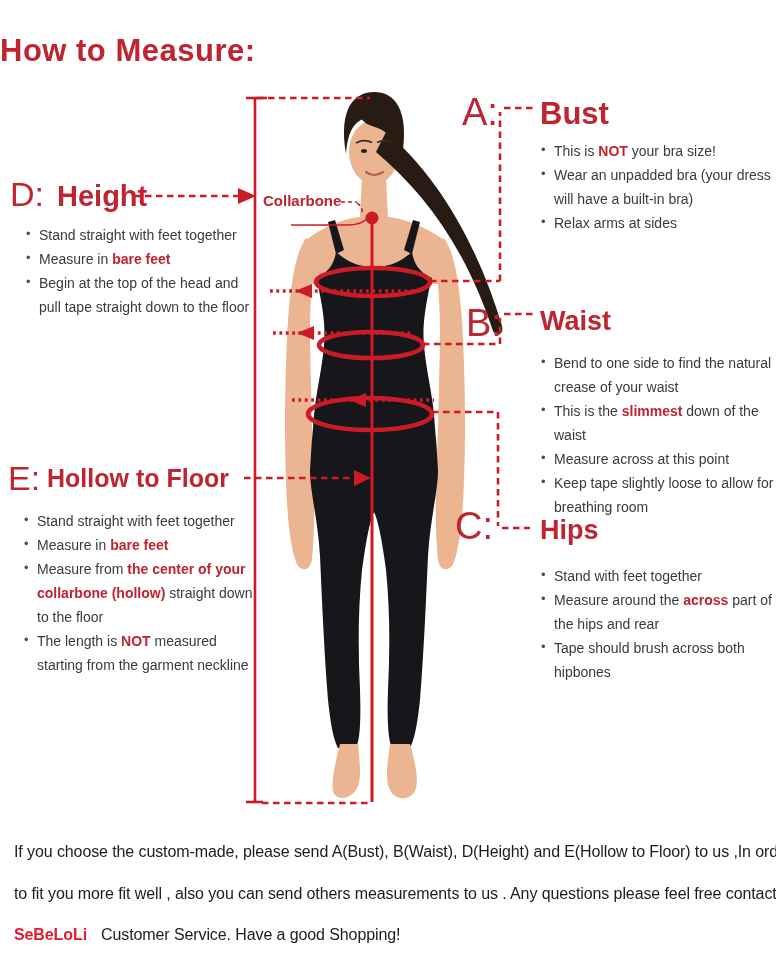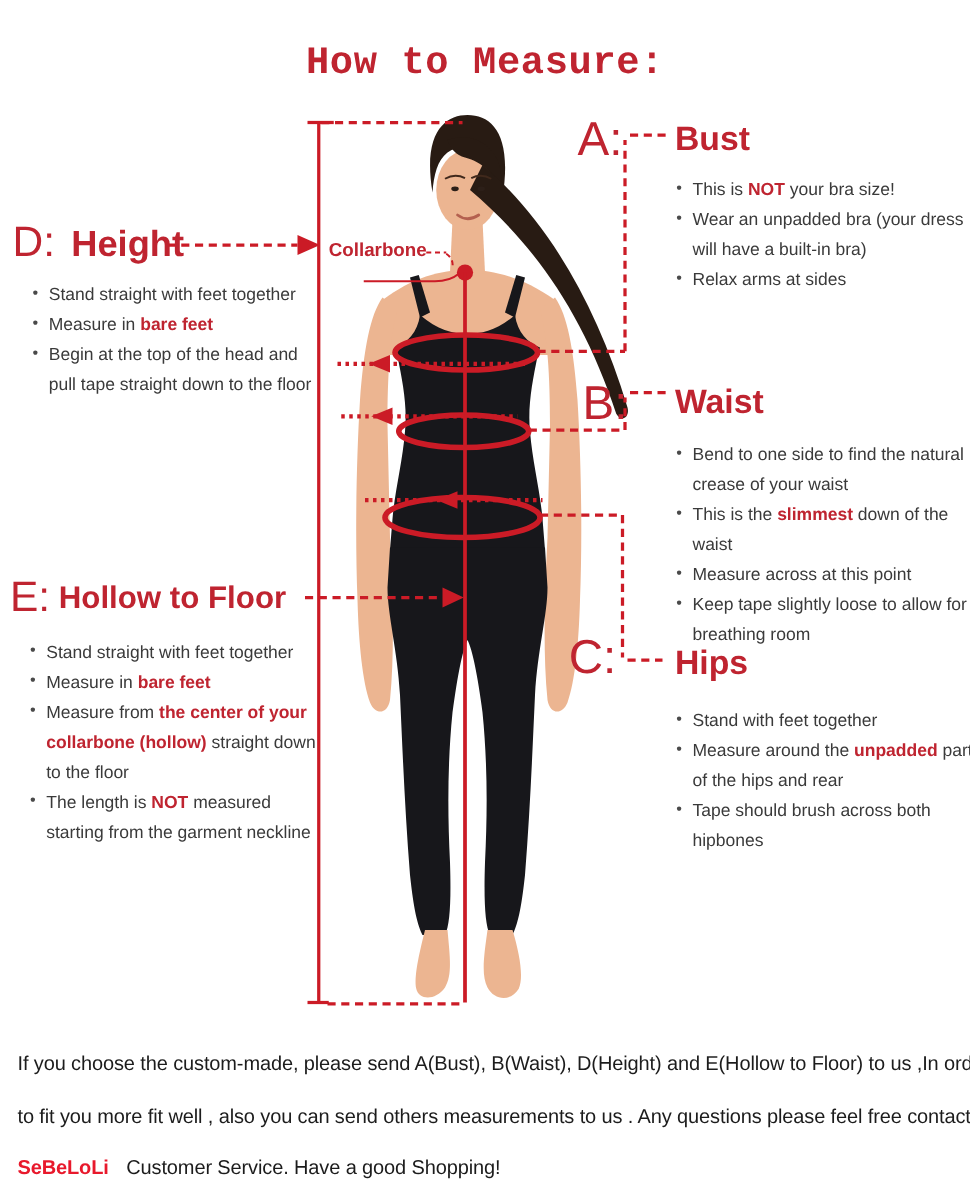--- a/index.html
+++ b/index.html
@@ -1,34 +1,34 @@
 <!DOCTYPE html>
 <html style="--heading-red: #bf2430; --figure-red: #cb1b26; --brand-red: #e8192c; --text-dark: #3a3a3a; --skin: #ecb591; --hair: #281b13; --outfit: #17171b;"><head>
 <meta charset="utf-8">
 <style>
   html,body{margin:0;padding:0;background:#fff;}
   .page{position:relative;width:776px;height:960px;background:#fff;overflow:hidden;
         font-family:"Liberation Sans",sans-serif;}
   .fig{position:absolute;left:0;top:0;width:776px;height:960px;}
 
   
-  .page-title{position:absolute;left:0;right:0;top:12px;text-align:center;
-    font-size:31px;font-weight:600;color:var(--heading-red);letter-spacing:.5px;font-family:Liberation Mono, monospace;}
+  .page-title{position:absolute;left:0;right:0;top:12px;text-align:left;
+    font-size:31px;font-weight:600;color:var(--heading-red);letter-spacing:.5px;}
 
   
   .letter{position:absolute;color:var(--heading-red);font-weight:400;line-height:1;}
   #letter-a{left:462px;top:93px;font-size:38px;}
   #letter-b{left:466px;top:304px;font-size:38px;}
   #letter-c{left:455px;top:507px;font-size:38px;}
   #letter-d{left:10px;top:177px;font-size:34px;}
   #letter-e{left:8px;top:461px;font-size:34px;}
 
   
   .stitle{position:absolute;color:var(--heading-red);font-weight:700;line-height:1;}
-  #title-bust{left:540px;top:98px;font-size:27px;}
+  #title-bust{left:540px;top:98px;font-size:31px;}
   #title-waist{left:540px;top:308px;font-size:27px;}
   #title-hips{left:540px;top:517px;font-size:27px;}
   #title-height{left:57px;top:182px;font-size:29px;}
   #title-hollow{left:47px;top:466px;font-size:25px;}
 
   
   .blist{position:absolute;list-style:none;margin:12px;padding:0;
     font-size:14px;line-height:24px;color:var(--text-dark);}
   .blist li{position:relative;padding-left:15px;}
   .blist li::before{content:"\2022";position:absolute;left:2px;top:-1px;
@@ -166,21 +166,21 @@
       <li><span>Bend to one side to find the natural crease of your waist</span></li>
       <li><span>This is the </span><span class="em">slimmest</span><span> down of the waist</span></li>
       <li><span>Measure across at this point</span></li>
       <li><span>Keep tape slightly loose to allow for breathing room</span></li>
     </ul>
 
   <span class="letter" id="letter-c">C:</span>
   <span class="stitle" id="title-hips">Hips</span>
   <ul class="blist" id="list-hips">
       <li><span>Stand with feet together</span></li>
-      <li><span>Measure around the </span><span class="em">unpadded</span><span> part of the hips and rear</span></li>
+      <li><span>Measure around the </span><span class="em">across</span><span> part of the hips and rear</span></li>
       <li><span>Tape should brush across both hipbones</span></li>
     </ul>
 
   <span class="letter" id="letter-d">D:</span>
   <span class="stitle" id="title-height">Height</span>
   <ul class="blist" id="list-height">
       <li><span>Stand straight with feet together</span></li>
       <li><span>Measure in </span><span class="em">bare feet</span></li>
       <li><span>Begin at the top of the head and pull tape straight down to the floor</span></li>
     </ul>

